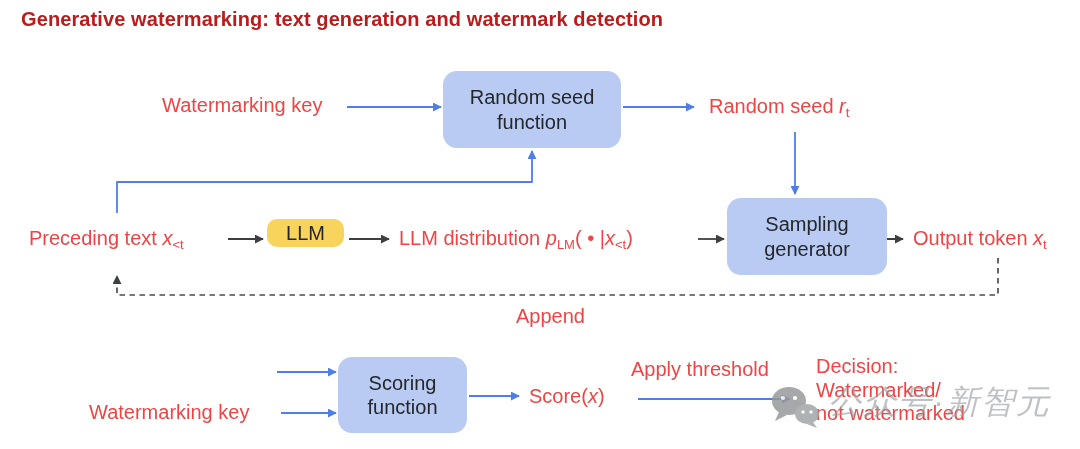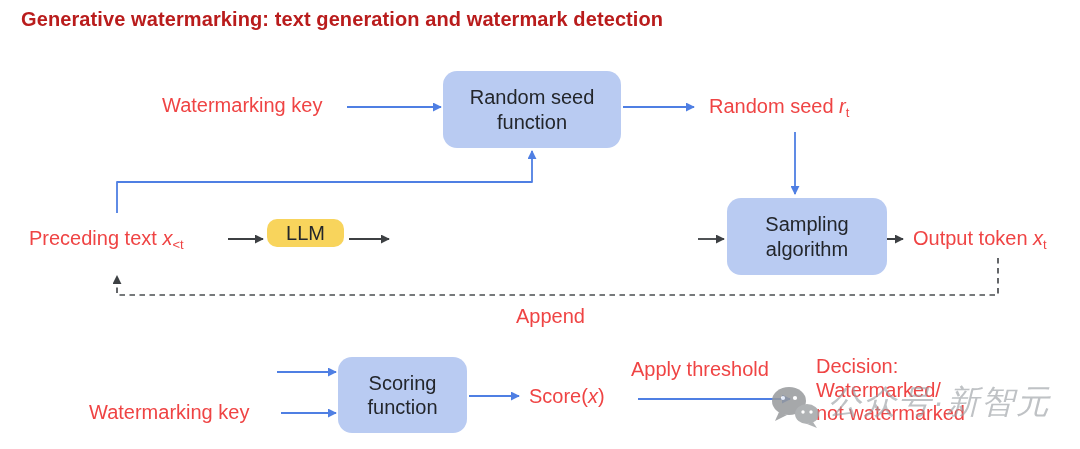--- a/index.html
+++ b/index.html
@@ -76,24 +76,27 @@
   </div>
 
   <div class="lbl" style="left:29px;top:227px;">
     <span>Preceding text </span><i>x</i><sub>&lt;t</sub>
   </div>
 
   <div class="box box-yellow" style="left:267px;top:219px;width:77px;height:28px;">
     <span>LLM</span>
   </div>
 
+  <div class="lbl" style="left:399px;top:227px;">
+    <span>LLM distribution </span><i>p</i><sub>LM</sub><span>( • |</span><i>x</i><sub>&lt;t</sub><span>)</span>
+  </div>
 
   <div class="box box-blue" style="left:727px;top:198px;width:160px;height:77px;">
     <span>Sampling</span>
-    <span>algorithm</span>
+    <span>generator</span>
   </div>
 
   <div class="lbl" style="left:913px;top:227px;">
     <span>Output token </span><i>x</i><sub>t</sub>
   </div>
 
   <div class="lbl" style="left:516px;top:305px;">
     <span>Append</span>
   </div>
 

